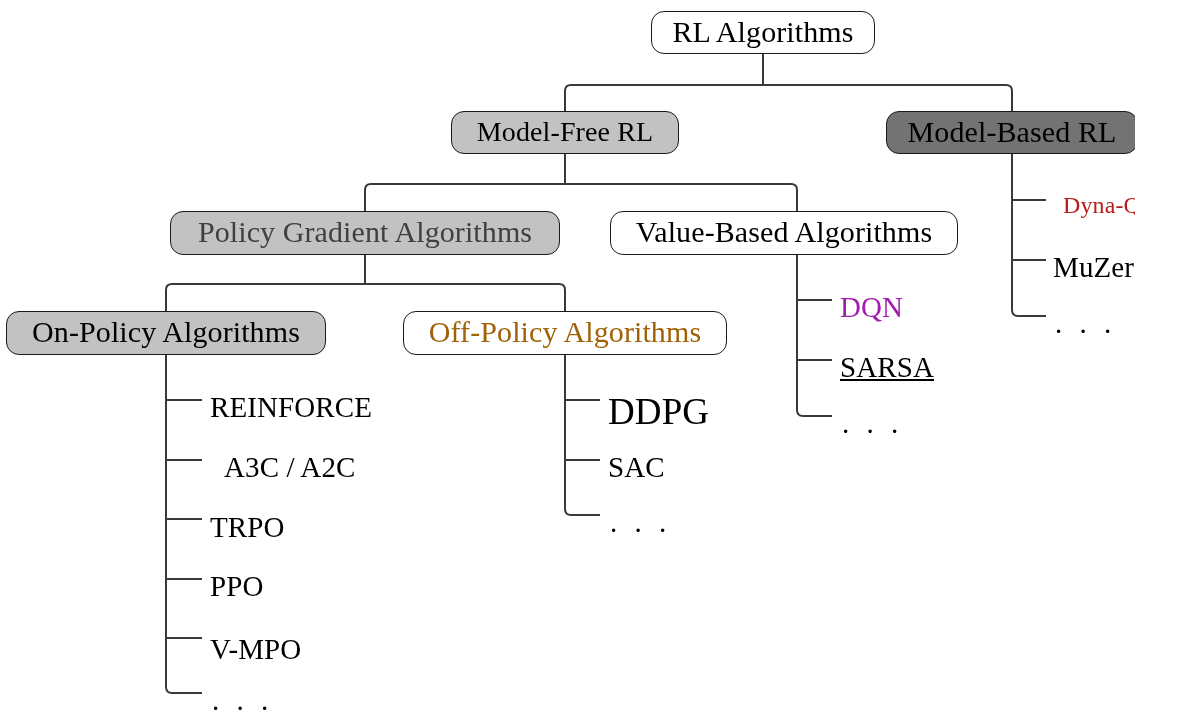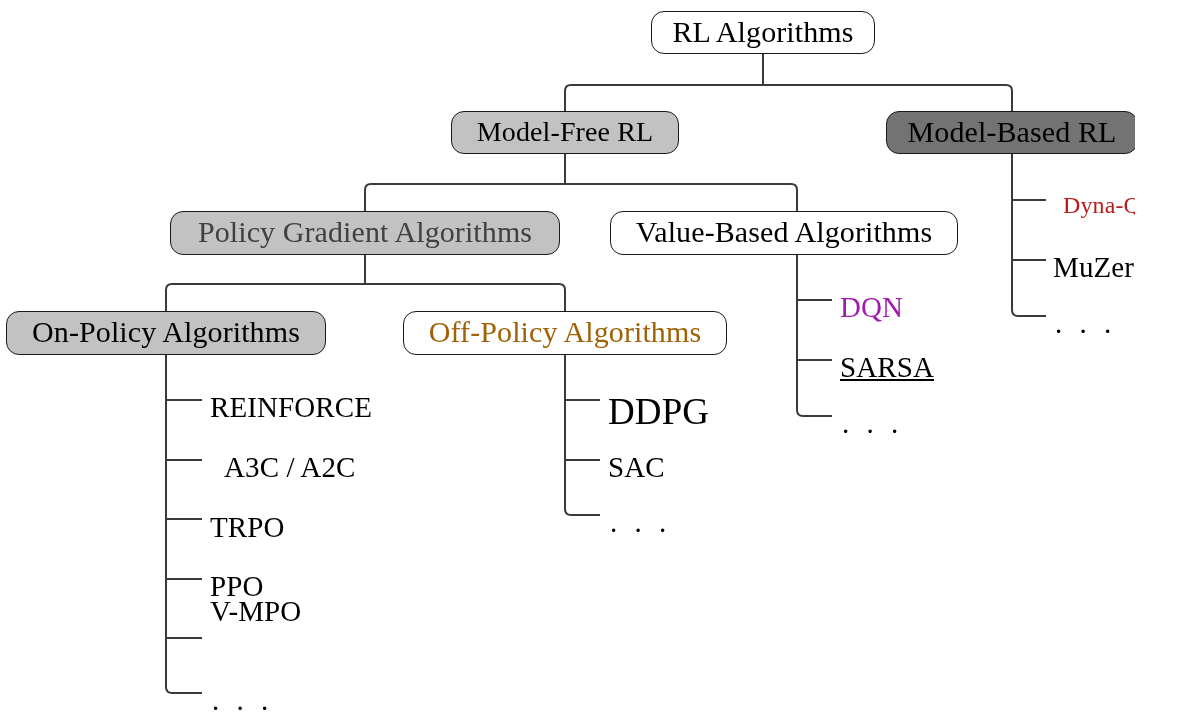--- a/index.html
+++ b/index.html
@@ -112,21 +112,21 @@
       </div>
       <div class="node" style="left: 403px; top: 311px; width: 324px; height: 44px; font-size: 30px; border-color: rgb(26, 26, 26); background: rgb(255, 255, 255); color: #a16207;">
         <span class="node-label">Off-Policy Algorithms</span>
       </div>
     </div>
   <div id="leaf-layer">
       <div class="leaf" style="left: 210px; top: 393px; font-size: 29px; color: rgb(0, 0, 0); text-align: right;">REINFORCE</div>
       <div class="leaf" style="left: 224px; top: 453px; font-size: 29px; color: rgb(0, 0, 0);">A3C / A2C</div>
       <div class="leaf" style="left: 210px; top: 513px; font-size: 29px; color: rgb(0, 0, 0);">TRPO</div>
       <div class="leaf" style="left: 210px; top: 572px; font-size: 29px; color: rgb(0, 0, 0);">PPO</div>
-      <div class="leaf" style="left: 210px; top: 597px; font-size: 29px; color: rgb(0, 0, 0);">V-MPO</div>
+      <div class="leaf" style="left: 210px; top: 635px; font-size: 29px; color: rgb(0, 0, 0);">V-MPO</div>
       <div class="leaf ellipsis" style="left: 212px; top: 686px; font-size: 29px; color: rgb(0, 0, 0);">. . .</div>
       <div class="leaf" style="left: 608px; top: 393px; font-size: 37px; color: rgb(0, 0, 0);">DDPG</div>
       <div class="leaf" style="left: 608px; top: 453px; font-size: 29px; color: rgb(0, 0, 0);">SAC</div>
       <div class="leaf ellipsis" style="left: 610px; top: 508px; font-size: 29px; color: rgb(0, 0, 0);">. . .</div>
       <div class="leaf" style="left: 840px; top: 293px; font-size: 29px; color: #a21caf;">DQN</div>
       <div class="leaf" style="left: 840px; top: 353px; font-size: 29px; color: rgb(0, 0, 0); text-decoration: underline;">SARSA</div>
       <div class="leaf ellipsis" style="left: 842px; top: 409px; font-size: 29px; color: rgb(0, 0, 0);">. . .</div>
       <div class="leaf" style="left: 1053px; top: 193px; font-size: 24px; color: #b91c1c; margin-left: 10px;">Dyna-Q</div>
       <div class="leaf" style="left: 1053px; top: 253px; font-size: 29px; color: rgb(0, 0, 0);">MuZero</div>
       <div class="leaf ellipsis" style="left: 1055px; top: 309px; font-size: 29px; color: rgb(0, 0, 0);">. . .</div>

